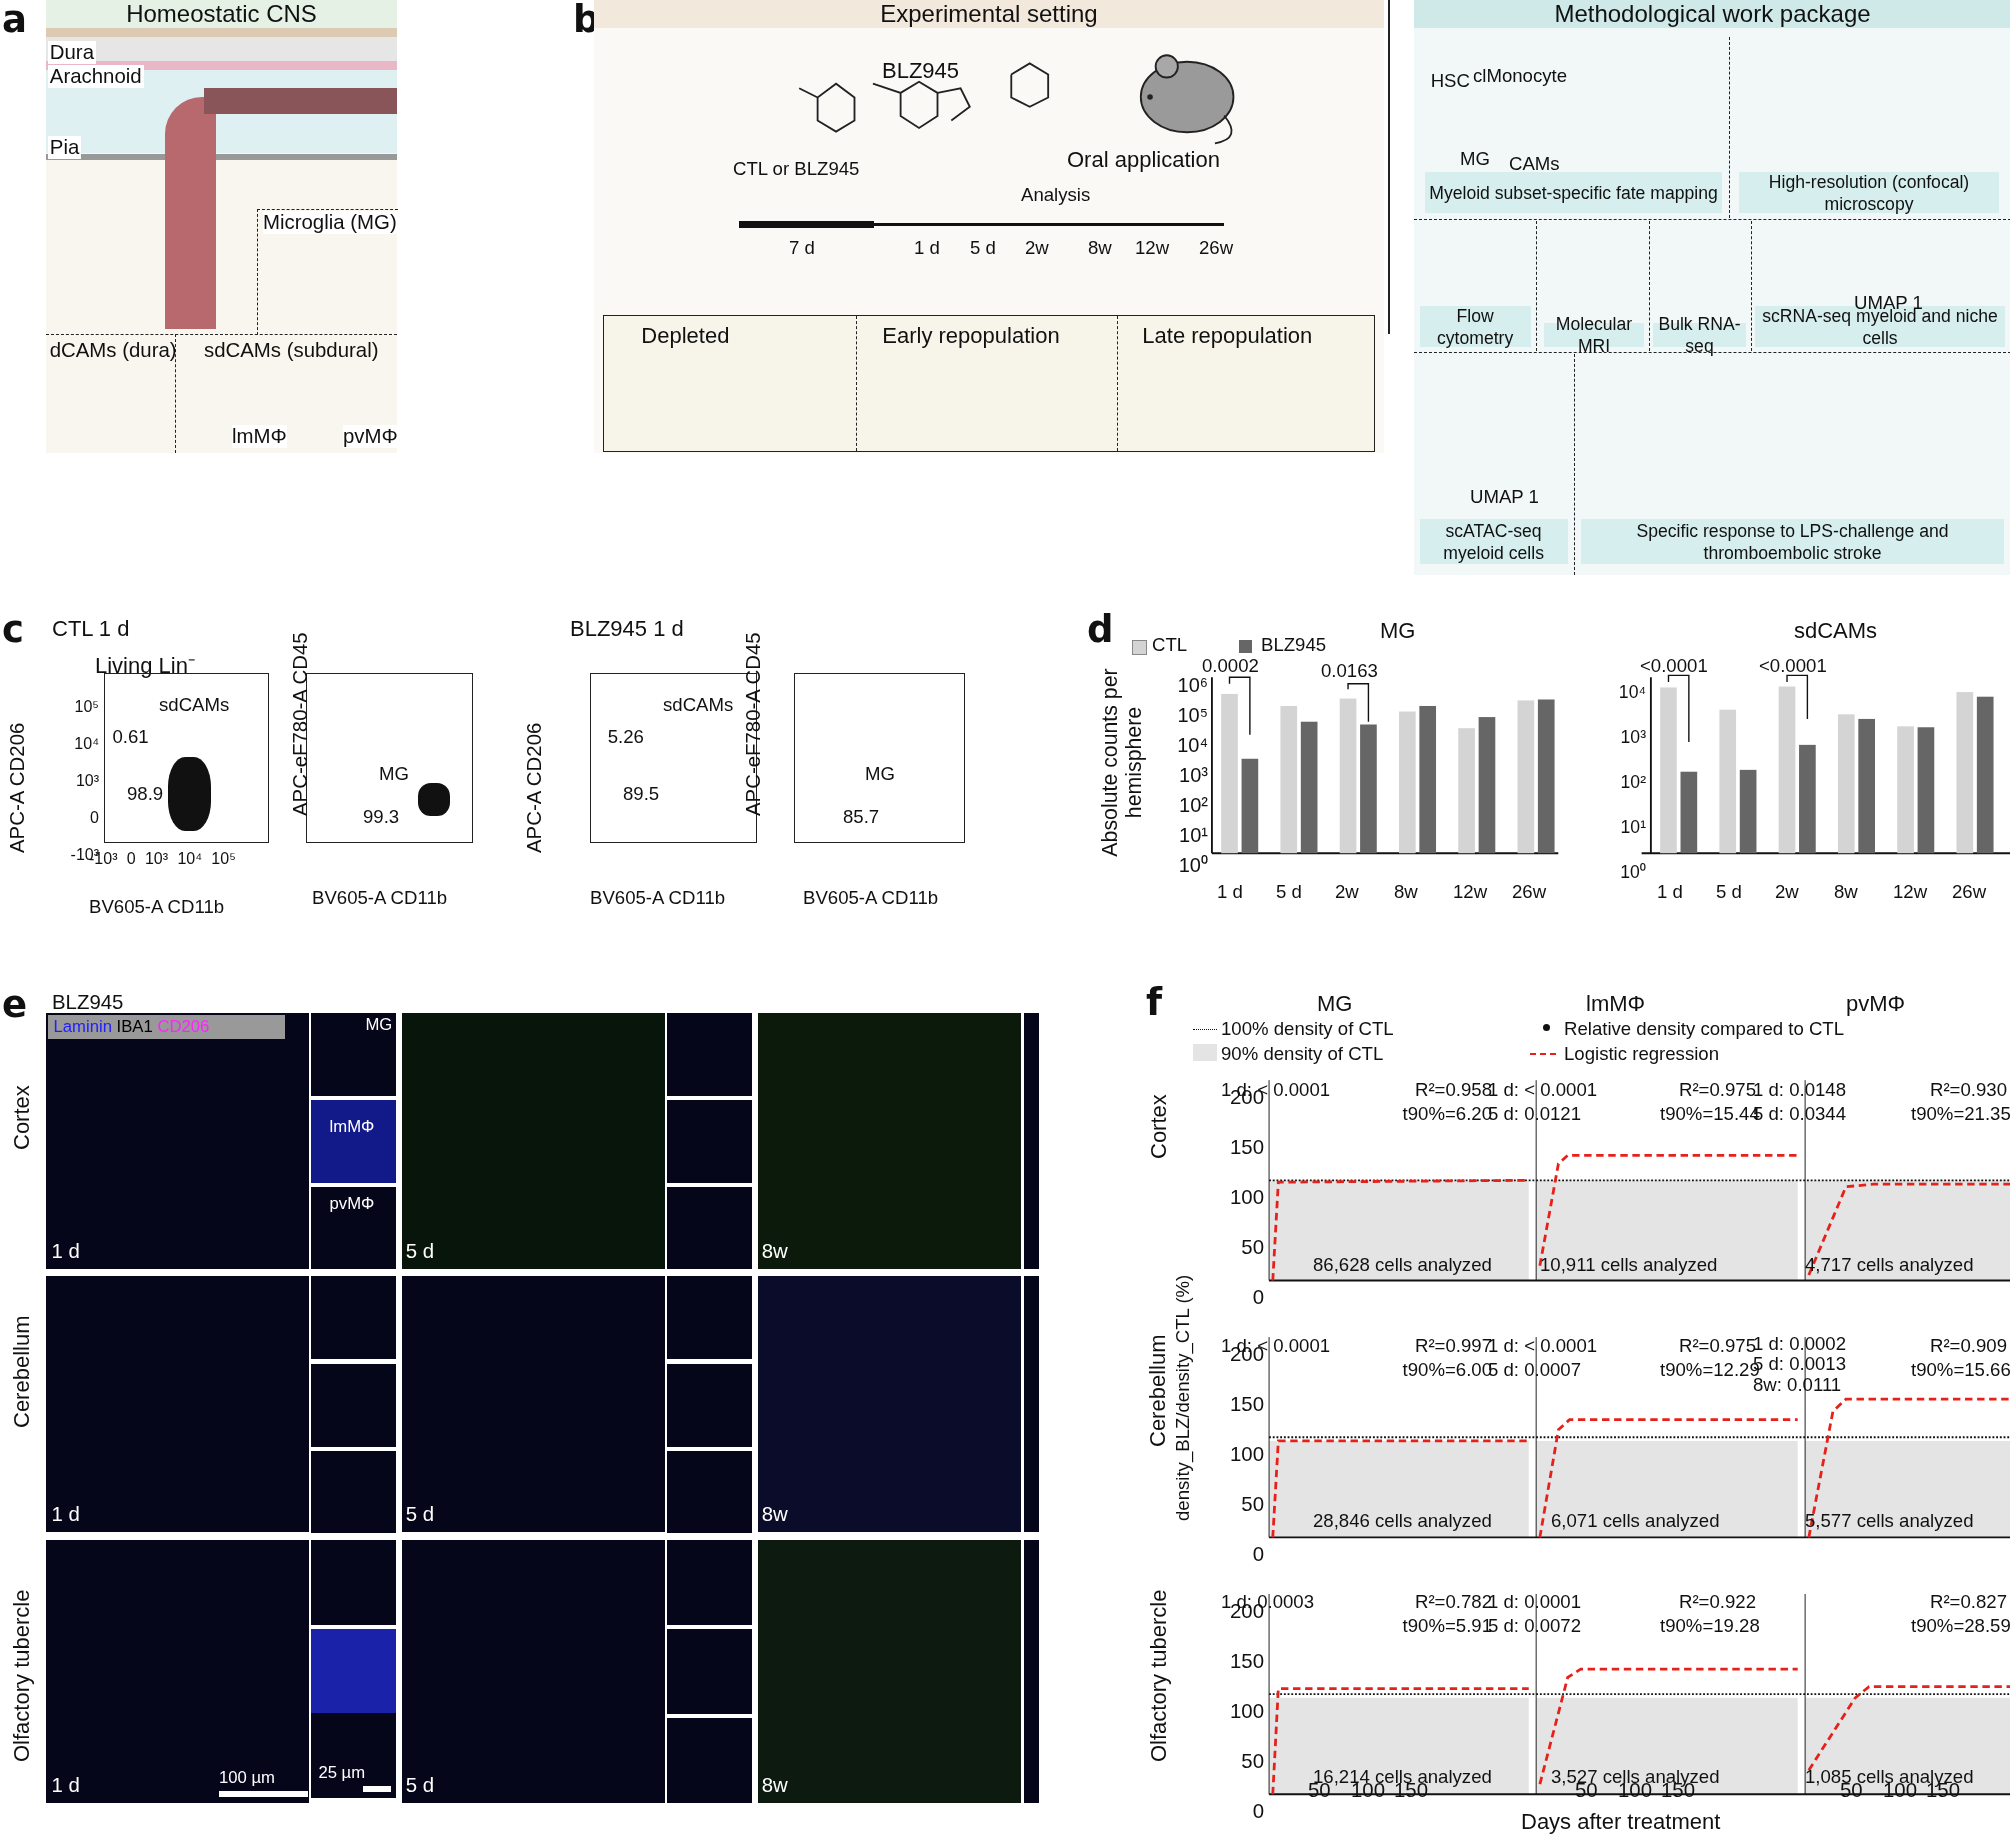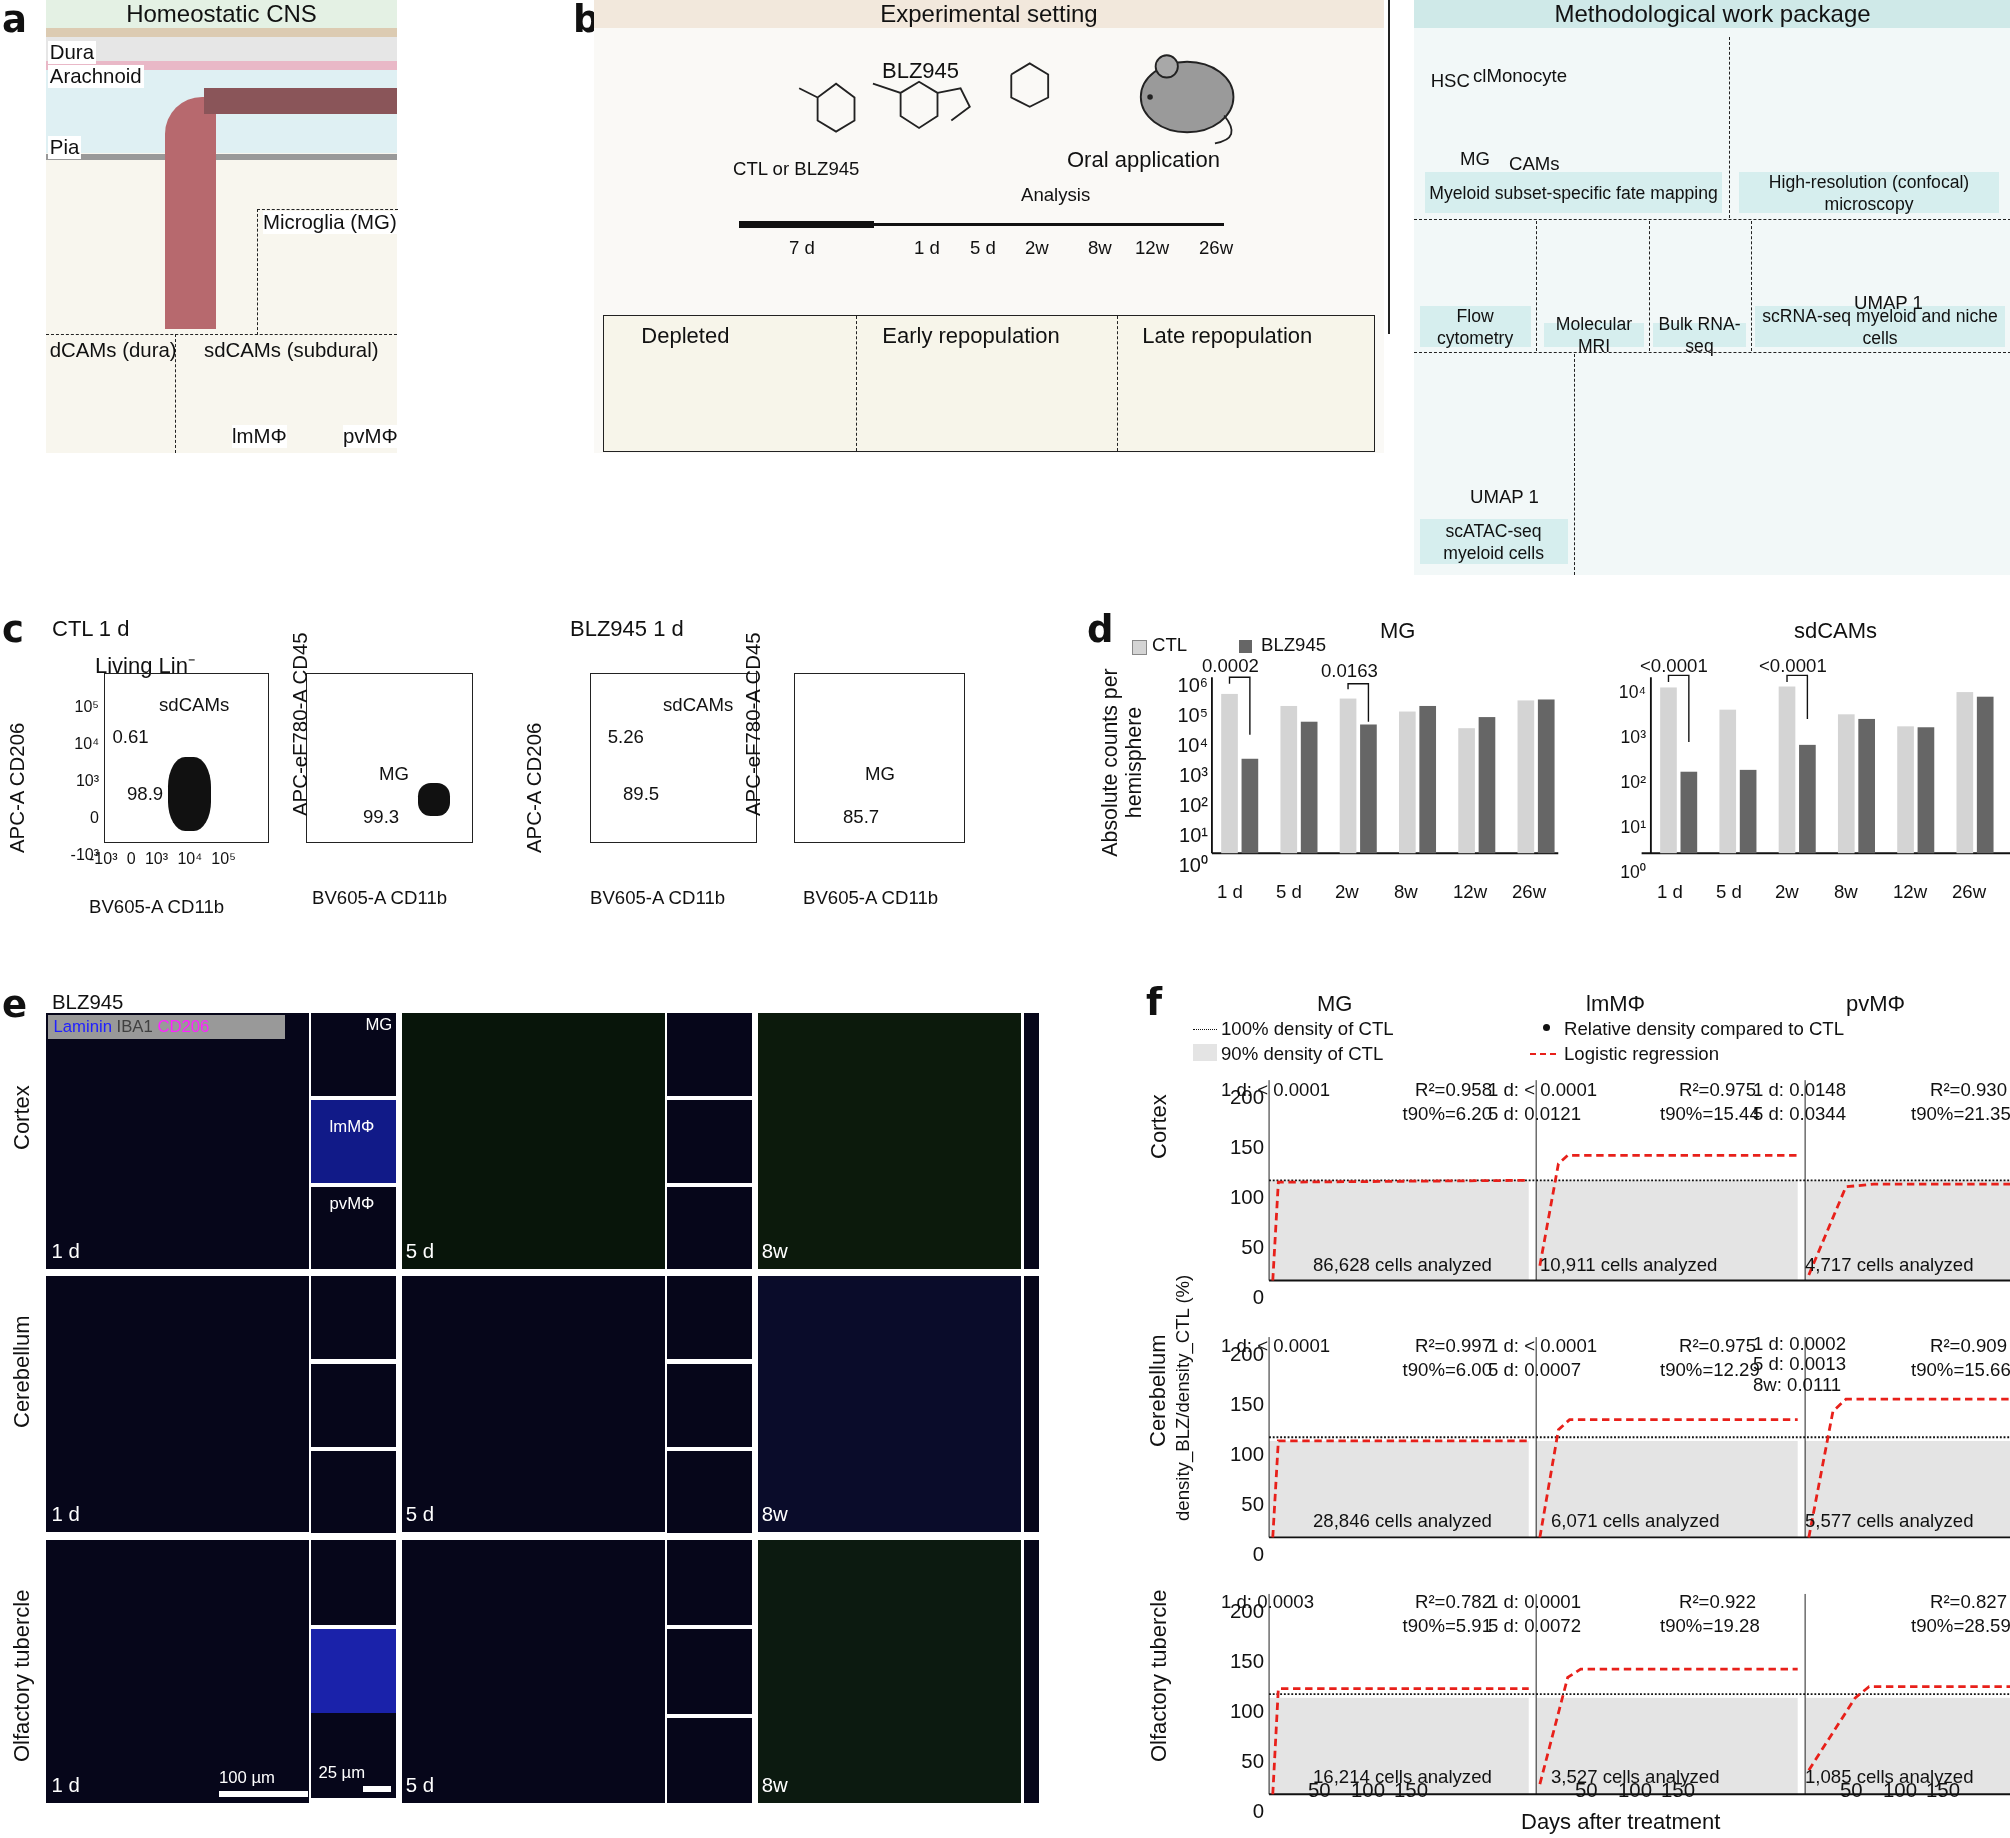--- a/index.html
+++ b/index.html
@@ -95,20 +95,21 @@
   <div class="cap" style="left:5.6px;top:306px;width:111px;height:41px;">Flow cytometry</div>
   <div class="box" style="left:122px;top:221px;height:130px;border-left:1.9px dashed #222;"></div>
   <div class="cap" style="left:130px;top:323px;width:100px;height:24px;">Molecular MRI</div>
   <div class="box" style="left:235px;top:221px;height:130px;border-left:1.9px dashed #222;"></div>
   <div class="cap" style="left:239px;top:323px;width:93px;height:24px;">Bulk RNA-seq</div>
   <div class="box" style="left:337px;top:221px;height:130px;border-left:1.9px dashed #222;"></div>
   <div class="cap" style="left:341px;top:306px;width:250px;height:41px;">scRNA-seq myeloid and niche cells</div>
   <div class="box" style="left:0;top:352px;width:597px;border-top:1.9px dashed #222;"></div>
   <div class="cap" style="left:5.6px;top:519px;width:148px;height:45px;">scATAC-seq myeloid cells</div>
   <div class="box" style="left:160px;top:354px;height:221px;border-left:1.9px dashed #222;"></div>
+  <div class="cap" style="left:167px;top:519px;width:423px;height:45px;">Specific response to LPS-challenge and thromboembolic stroke</div>
   <div class="abs t20" style="left:440px;top:292px;">UMAP 1</div>
   <div class="abs t20" style="left:56px;top:486px;">UMAP 1</div>
 </div>
 
 <div class="plabel" style="left:1.9px;top:608px;">c</div>
 <div class="abs t24" style="left:52px;top:616px;">CTL 1 d</div>
 <div class="abs t24" style="left:570px;top:616px;text-align:center;">BLZ945 1 d</div>
 <div class="abs t24" style="left:95px;top:649px;">Living Lin⁻</div>
 
 <div class="box" style="left:104px;top:673px;width:165px;height:170px;border:1.9px solid #222;border-top-width:0.9px;">
@@ -244,21 +245,21 @@
     <span style="width:59px">12w</span>
     <span style="width:59px">26w</span>
 </div>
 
 <div class="plabel" style="left:1.9px;top:983px;">e</div>
 <div class="abs t22" style="left:52px;top:991px;">BLZ945</div>
 <div class="abs" style="left:46px;top:1013px;width:992px;height:790px;background:#fff;">
 
   <div class="micro" style="left:0;top:0;width:263px;height:256px;">
     <div class="abs" style="left:1.9px;top:1.9px;width:232px;height:24px;background:#999;font-size:16.7px;line-height:24px;padding-left:5.6px;">
-      <span style="color:#2020ff">Laminin</span> <span style="color:#404040">IBA1</span> <span style="color:#ff22ff">CD206</span>
+      <span style="color:#2020ff">Laminin</span> <span style="color:#000000">IBA1</span> <span style="color:#ff22ff">CD206</span>
     </div>
     <div class="lbl" style="left:5.6px;bottom:5.6px;">1 d</div>
   </div>
   <div class="micro" style="left:265px;top:0;width:85px;height:83px;">
       <div class="lbl" style="right:3.7px;top:1.9px;font-size:16.7px;">MG</div>
     </div>
   <div class="micro" style="left:265px;top:87px;width:85px;height:83px;background:#111a88;">
       <div class="lbl" style="left:18.6px;top:16.7px;font-size:16.7px;">lmMΦ</div>
     </div>
   <div class="micro" style="left:265px;top:174px;width:85px;height:82px;">

